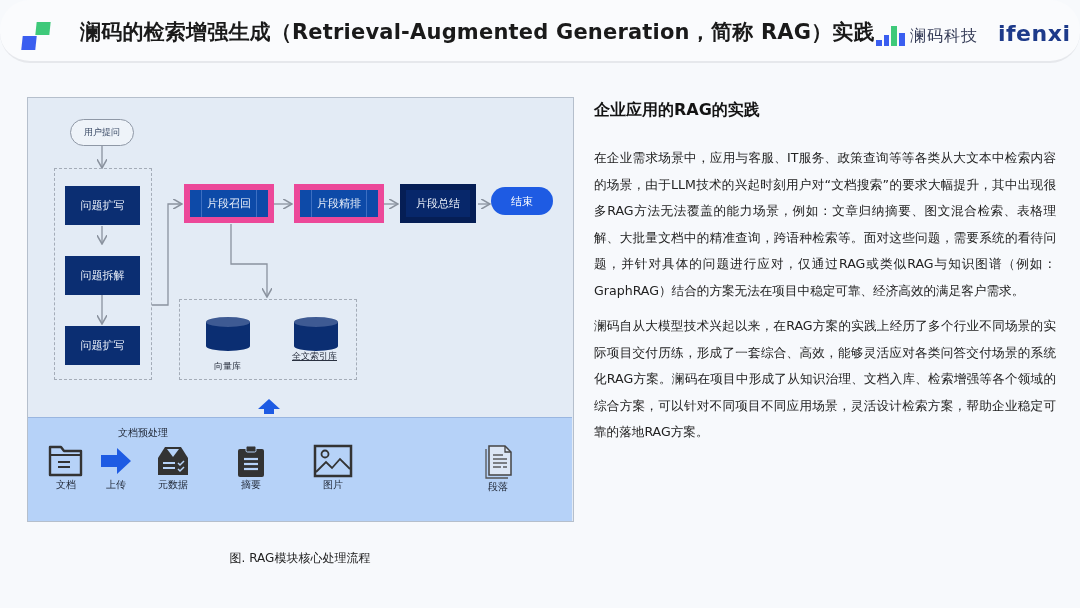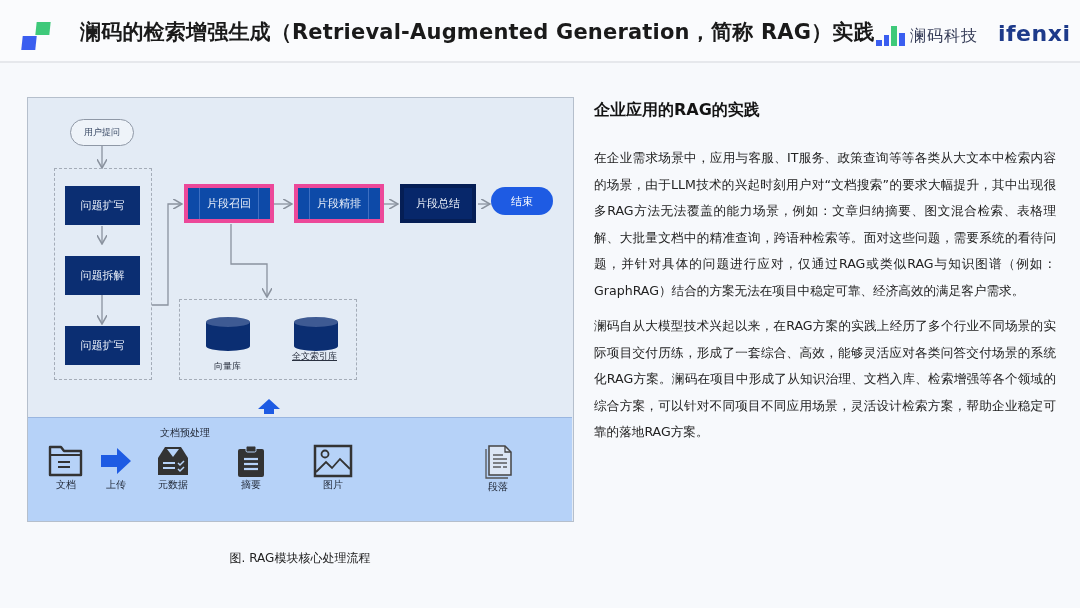--- a/index.html
+++ b/index.html
@@ -7,20 +7,21 @@
   body {
     background: #f7f9fc;
     font-family: "DejaVu Sans", "Liberation Sans", sans-serif;
     position: relative;
     color: #222;
   }
   .header {
     position: absolute; left: 0; top: 0; width: 1080px; height: 63px;
     background: #fafbfd;
     border-bottom: 2px solid #e6e8ec;
+    border-radius: 30px;
   }
   .logo-mark { position: absolute; left: 22px; top: 22px; width: 34px; height: 30px; }
   .logo-mark .sq-green { position: absolute; left: 14px; top: 0; width: 14px; height: 13px; background: #3ec97a; transform: skewX(-6deg); }
   .logo-mark .sq-blue { position: absolute; left: 0; top: 14px; width: 14px; height: 14px; background: #3a5ef0; transform: skewX(-6deg); }
   .title {
     position: absolute; left: 80px; top: 18px;
     font-size: 21px; font-weight: bold; color: #1a1a1a; letter-spacing: 0.2px;
     white-space: nowrap;
   }
   .brand { position: absolute; left: 876px; top: 22px; height: 24px; display: flex; align-items: flex-end; }
@@ -40,40 +41,40 @@
     font-size: 9px; color: #3a4a66; display: flex; align-items: center; justify-content: center;
   }
   .dash-box { position: absolute; border: 1.5px dashed #a4acb8; }
   .q-box {
     position: absolute; width: 75px; height: 39px; background: #0b2e72;
     color: #e8eef9; font-size: 11px; display: flex; align-items: center; justify-content: center;
   }
   .seg-box {
     position: absolute; top: 86px; width: 90px; height: 39px; background: #0d4aa8;
     color: #eef3fb; font-size: 11px; display: flex; align-items: center; justify-content: center;
-    border: 4px solid #ec4899;
+    border: 6px solid #ec4899;
   }
   .seg-box::before, .seg-box::after {
     content: ""; position: absolute; top: 0; bottom: 0; width: 1px; background: #3d6fc2;
   }
   .seg-box::before { left: 11px; }
   .seg-box::after { right: 11px; }
   .seg-box.dark { background: #07276a; border-color: #051e55; }
   .seg-box.dark::before, .seg-box.dark::after { display: none; }
   .end-pill {
     position: absolute; left: 463px; top: 89px; width: 62px; height: 28px; border-radius: 14px;
     background: #1e5be3; color: #fff; font-size: 11px; display: flex; align-items: center; justify-content: center;
   }
   .cyl { position: absolute; width: 46px; height: 36px; }
   .cyl-label { position: absolute; font-size: 9px; color: #2a3140; white-space: nowrap; }
   .preproc {
     position: absolute; left: 0; top: 319px; width: 544px; height: 104px;
     background: #b6d2f8; border-top: 1.5px solid #9ab6e0;
   }
-  .preproc-title { position: absolute; left: 90px; top: 8px; font-size: 10px; color: #1e2533; margin-left: 42px; }
+  .preproc-title { position: absolute; left: 90px; top: 8px; font-size: 10px; color: #1e2533; }
   .pp-item { position: absolute; top: 26px; width: 60px; text-align: center; }
   .pp-item svg { display: block; margin: 0 auto; }
   .pp-label { font-size: 10px; color: #1e2533; margin-top: 0; display: block; }
   .caption { position: absolute; left: 0; top: 550px; width: 600px; text-align: center; font-size: 12px; color: #222; }
 
   
   .article { position: absolute; left: 594px; top: 100px; width: 462px; }
   .art-title { font-size: 16px; font-weight: bold; color: #141414; margin-bottom: 24px; }
   .art-p { font-size: 12.6px; line-height: 26.5px; color: #222; text-align: justify; margin-bottom: 9px; }
 </style>

